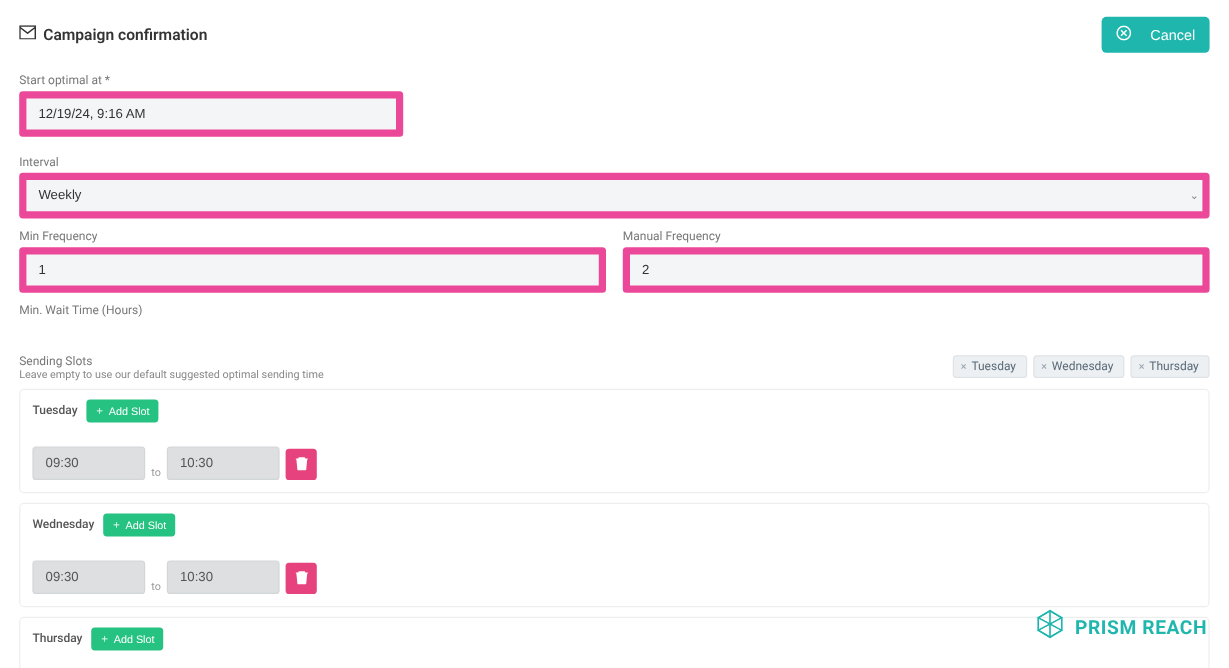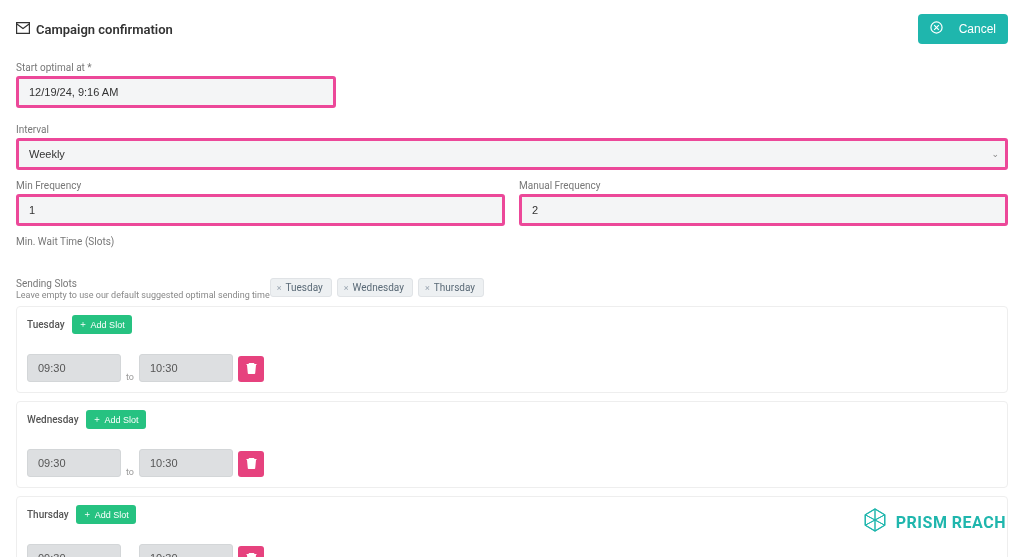--- a/index.html
+++ b/index.html
@@ -55,21 +55,21 @@
   .field.w320 { width: 320px; }
   .field.flex1 { flex: 1; }
   .label {
     font-size: 10px;
     color: #777;
     margin-bottom: 3px;
     font-weight: 400;
   }
   .input {
     background: #f4f5f6;
-    border: 3px solid #ec4899;
+    border: 6px solid #ec4899;
     border-radius: 3px;
     padding: 7px 10px;
     font-size: 11px;
     color: #333;
     width: 100%;
   }
   .select-wrap {
     position: relative;
   }
   .select-chevron {
@@ -77,21 +77,21 @@
     right: 9px;
     top: 50%;
     transform: translateY(-50%);
     color: #888;
     font-size: 9px;
   }
   .divider-space { height: 6px; }
   .slots-header {
     display: flex;
     align-items: flex-start;
-    justify-content: flex-start;
+    justify-content: space-between;
     padding: 4px 0 6px 0;
   }
   .slots-header-left .label { margin-bottom: 1px; }
   .slots-header-left .hint {
     font-size: 9px;
     color: #888;
   }
   .chips {
     display: flex;
     gap: 5px;
@@ -231,21 +231,21 @@
       <input class="input" value="1" style="">
     </div>
     <div class="field flex1">
       <span class="label">Manual Frequency</span>
       <input class="input" value="2" style="">
     </div>
   </div>
 
   <div class="row">
     <div class="field flex1">
-      <span class="label">Min. Wait Time (Slots)</span>
+      <span class="label">Min. Wait Time (Hours)</span>
     </div>
   </div>
 
   <div style="height:14px;"></div>
 
   <div class="slots-header">
     <div class="slots-header-left">
       <div class="label">Sending Slots</div>
       <div class="hint">Leave empty to use our default suggested optimal sending time</div>
     </div>

